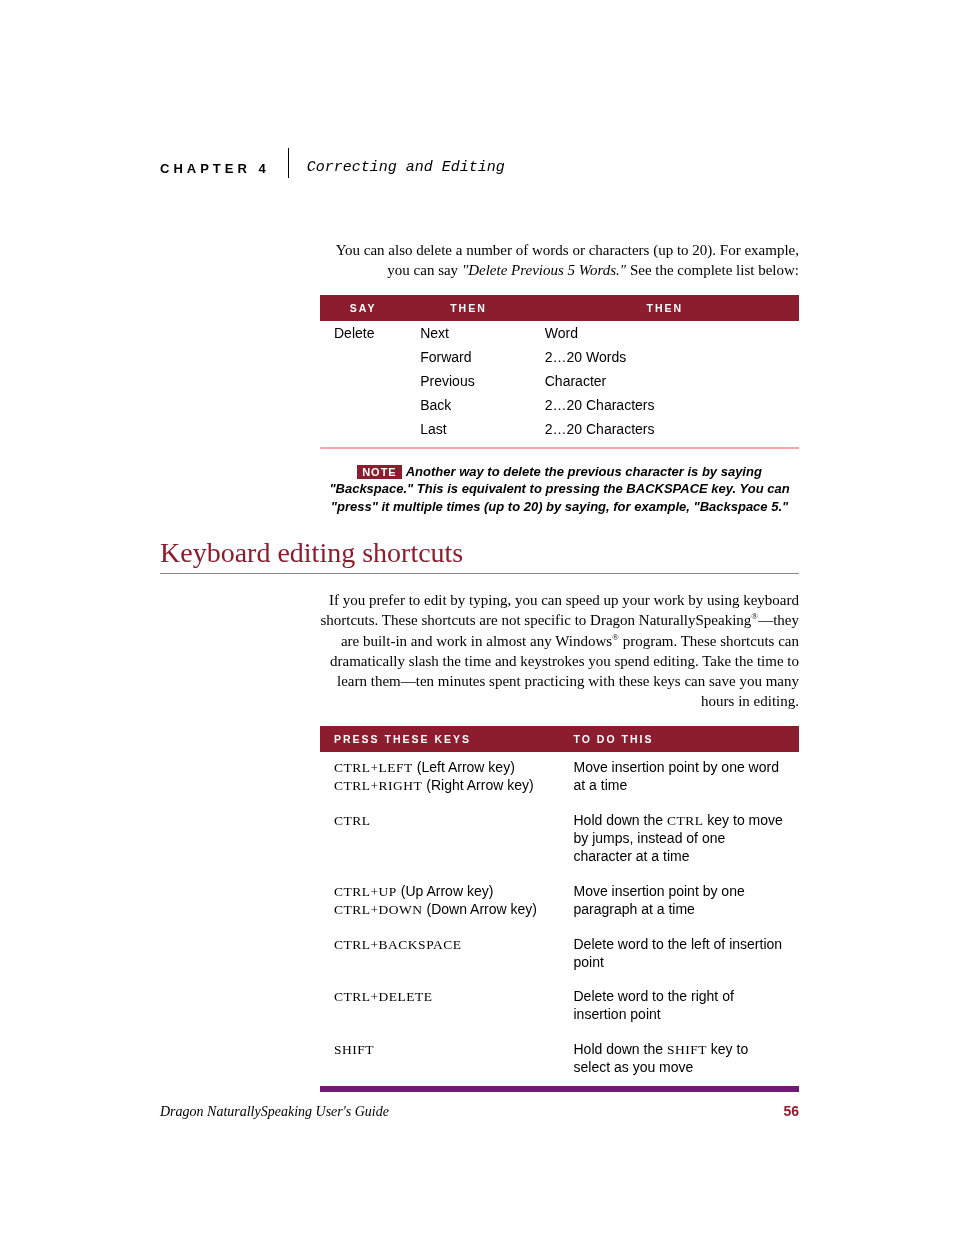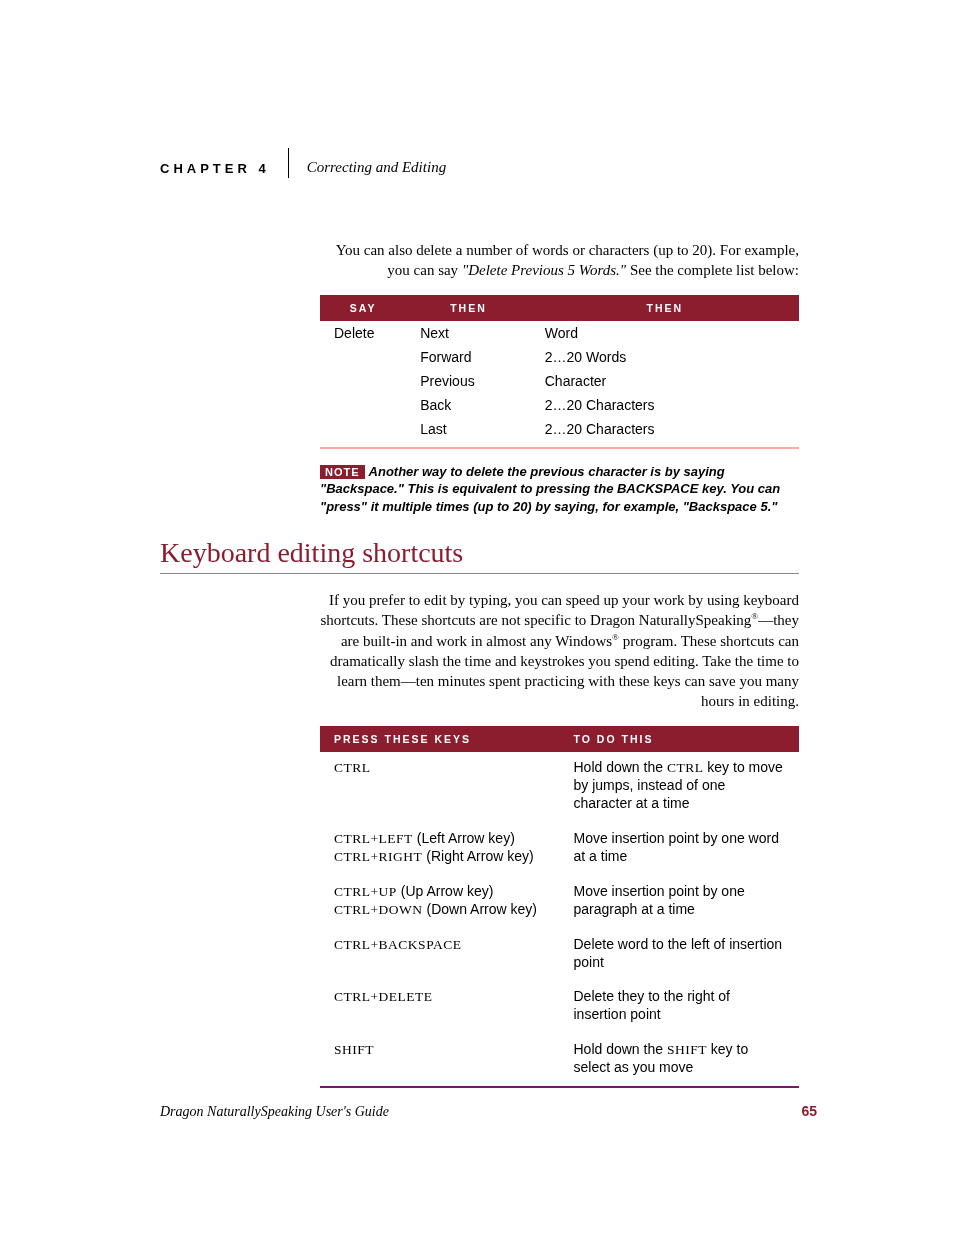--- a/index.html
+++ b/index.html
@@ -31,20 +31,21 @@
   .chapter-divider {
     width: 1px;
     height: 30px;
     background: #000;
     margin-right: 18px;
   }
   .chapter-title {
     font-style: italic;
     font-size: 15px;
     padding-bottom: 2px;
+    font-family: Liberation Mono, monospace;
   }
   .content-indent {
     margin-left: 160px;
   }
   .body-text {
     font-size: 15px;
     line-height: 1.35;
     margin-bottom: 14px;
     text-align: right;
   }
@@ -78,20 +79,21 @@
     padding-bottom: 10px;
   }
 
   .note-block {
     font-family: Arial, Helvetica, sans-serif;
     font-size: 13px;
     font-style: italic;
     font-weight: bold;
     line-height: 1.35;
     margin-bottom: 22px;
+    text-align: center;
   }
   .note-badge {
     background: #8c1d2f;
     color: #fff;
     font-style: normal;
     font-weight: bold;
     font-size: 11px;
     letter-spacing: 1px;
     padding: 1px 5px;
     margin-right: 4px;
@@ -127,29 +129,29 @@
     padding: 7px 14px;
   }
   table.keys td {
     font-family: Arial, Helvetica, sans-serif;
     font-size: 14px;
     padding: 6px 14px 10px 14px;
     vertical-align: top;
     line-height: 1.3;
   }
   table.keys tr.last td {
-    border-bottom: 2px solid #701a75;
+    border-bottom: 6px solid #701a75;
   }
   .sc { font-family: Georgia, serif; font-size: 13.5px; letter-spacing: 0.5px; }
 
   .footer {
     position: absolute;
     bottom: 115px;
     left: 160px;
-    right: 137px;
+    right: 155px;
     display: flex;
     justify-content: space-between;
     align-items: baseline;
   }
   .footer-title {
     font-style: italic;
     font-size: 14px;
   }
   .footer-page {
     font-family: Arial, Helvetica, sans-serif;
@@ -235,51 +237,51 @@
           <col>
         </colgroup>
       <thead>
         <tr>
           <th>PRESS THESE KEYS</th>
           <th>TO DO THIS</th>
         </tr>
       </thead>
       <tbody>
         <tr>
-          <td><span class="sc">CTRL</span></td>
-          <td><span>Hold down the </span><span class="sc">CTRL</span><span> key to move by jumps, instead of one character at a time</span></td>
-        </tr>
-        <tr>
           <td>
             <span class="sc">CTRL+LEFT</span><span> (Left Arrow key)</span><br>
             <span class="sc">CTRL+RIGHT</span><span> (Right Arrow key)</span>
           </td>
           <td>Move insertion point by one word at a time</td>
         </tr>
         <tr>
+          <td><span class="sc">CTRL</span></td>
+          <td><span>Hold down the </span><span class="sc">CTRL</span><span> key to move by jumps, instead of one character at a time</span></td>
+        </tr>
+        <tr>
           <td>
             <span class="sc">CTRL+UP</span><span> (Up Arrow key)</span><br>
             <span class="sc">CTRL+DOWN</span><span> (Down Arrow key)</span>
           </td>
           <td>Move insertion point by one paragraph at a time</td>
         </tr>
         <tr>
           <td><span class="sc">CTRL+BACKSPACE</span></td>
           <td>Delete word to the left of insertion point</td>
         </tr>
         <tr>
           <td><span class="sc">CTRL+DELETE</span></td>
-          <td>Delete they to the right of insertion point</td>
+          <td>Delete word to the right of insertion point</td>
         </tr>
         <tr class="last">
           <td><span class="sc">SHIFT</span></td>
           <td><span>Hold down the </span><span class="sc">SHIFT</span><span> key to select as you move</span></td>
         </tr>
       </tbody>
     </table>
   </div>
 
 </div>
 
 <div class="footer">
   <span class="footer-title">Dragon NaturallySpeaking User's Guide</span>
-  <span class="footer-page">65</span>
+  <span class="footer-page">56</span>
 </div>
 
 </body></html>

